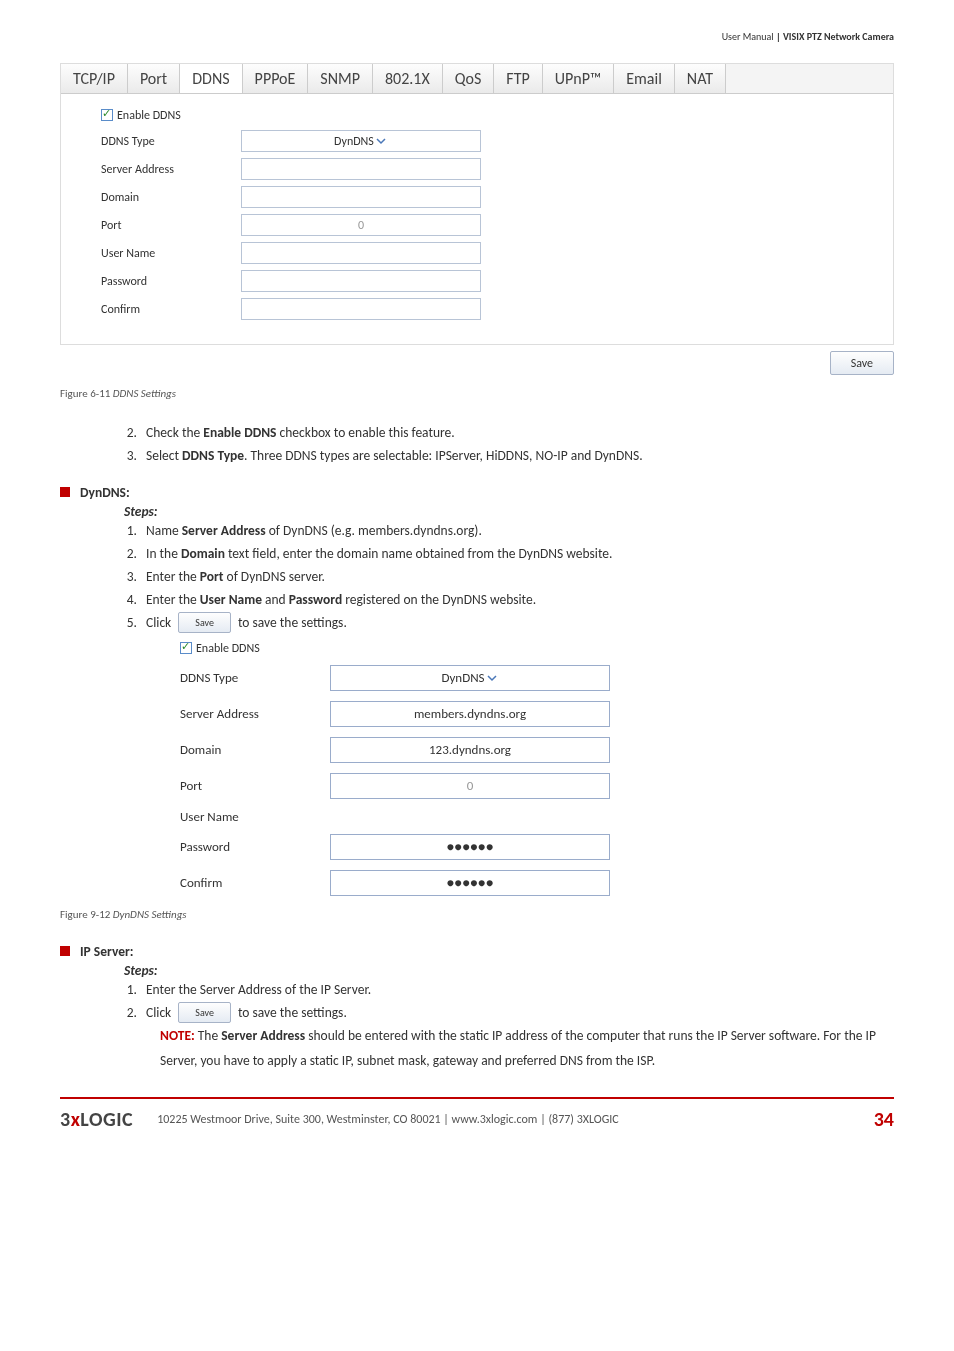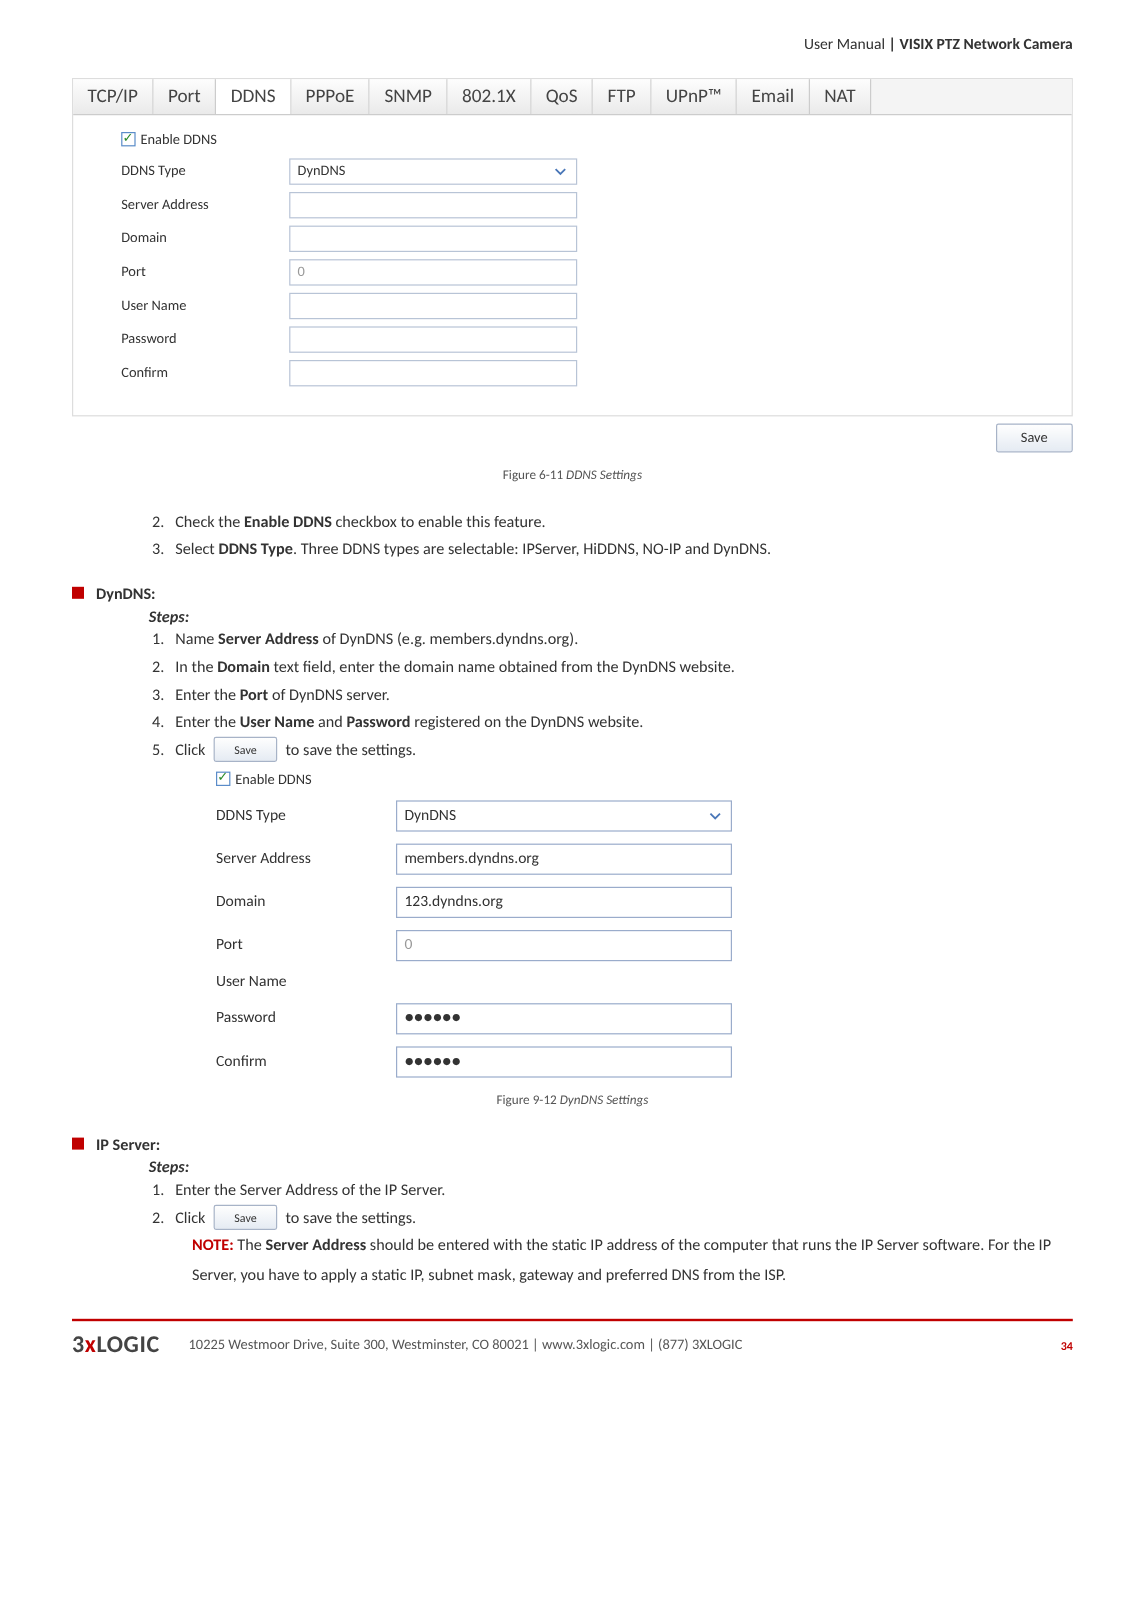--- a/index.html
+++ b/index.html
@@ -7,21 +7,21 @@
     font-family: "Segoe UI", Calibri, Arial, sans-serif;
     font-size: 14px;
     color: #333;
     background: #fff;
     width: 954px;
     margin: 0 auto;
     padding: 30px 60px 30px 60px;
   }
   .header-title {
     text-align: right;
-    font-size: 13px;
+    font-size: 10px;
     color: #333;
     margin-bottom: 20px;
   }
   .header-title .bold { font-weight: bold; }
   
   .shot1 {
     border: 1px solid #ddd;
     margin-bottom: 6px;
   }
   .tabs {
@@ -74,21 +74,21 @@
   .form-row .lbl { width: 140px; }
   .form-row .fld {
     width: 240px;
     height: 22px;
     border: 1px solid #b8c4d6;
     background: #fff;
     font-size: 12px;
     padding: 2px 6px;
     display: flex;
     align-items: center;
-    justify-content: space-between;
+    justify-content: center;
   }
   .form-row .fld.disabled { color: #999; }
   .chevron {
     width: 14px; height: 14px;
     display: inline-flex;
     align-items: center; justify-content: center;
   }
   .chevron svg { width: 10px; height: 10px; }
   .save-row {
     text-align: right;
@@ -97,21 +97,21 @@
   .save-btn {
     display: inline-block;
     padding: 4px 20px;
     font-size: 12px;
     border: 1px solid #a7b3c7;
     background: linear-gradient(#fefefe,#e5ebf3);
     color: #333;
     border-radius: 2px;
   }
   .fig-caption {
-    text-align: center;
+    text-align: left;
     font-size: 11px;
     color: #555;
     margin: 12px 0 22px 0;
   }
   .fig-caption .ital { font-style: italic; }
   ol.body-list {
     margin-left: 80px;
     font-size: 13.5px;
     color: #333;
     line-height: 1.7;
@@ -185,21 +185,21 @@
     font-size: 20px;
     color: #444;
     letter-spacing: 0.5px;
     margin-right: 24px;
   }
   .footer .logo .x { color: #c00000; }
   .footer .pgnum {
     margin-left: auto;
     color: #c00000;
     font-weight: bold;
-    font-size: 10px;
+    font-size: 20px;
   }
 </style>
 </head>
 <body>
 
 <div class="header-title">
   <span>User Manual </span><span class="bold">| VISIX PTZ Network Camera</span>
 </div>
 
 <div class="shot1">

